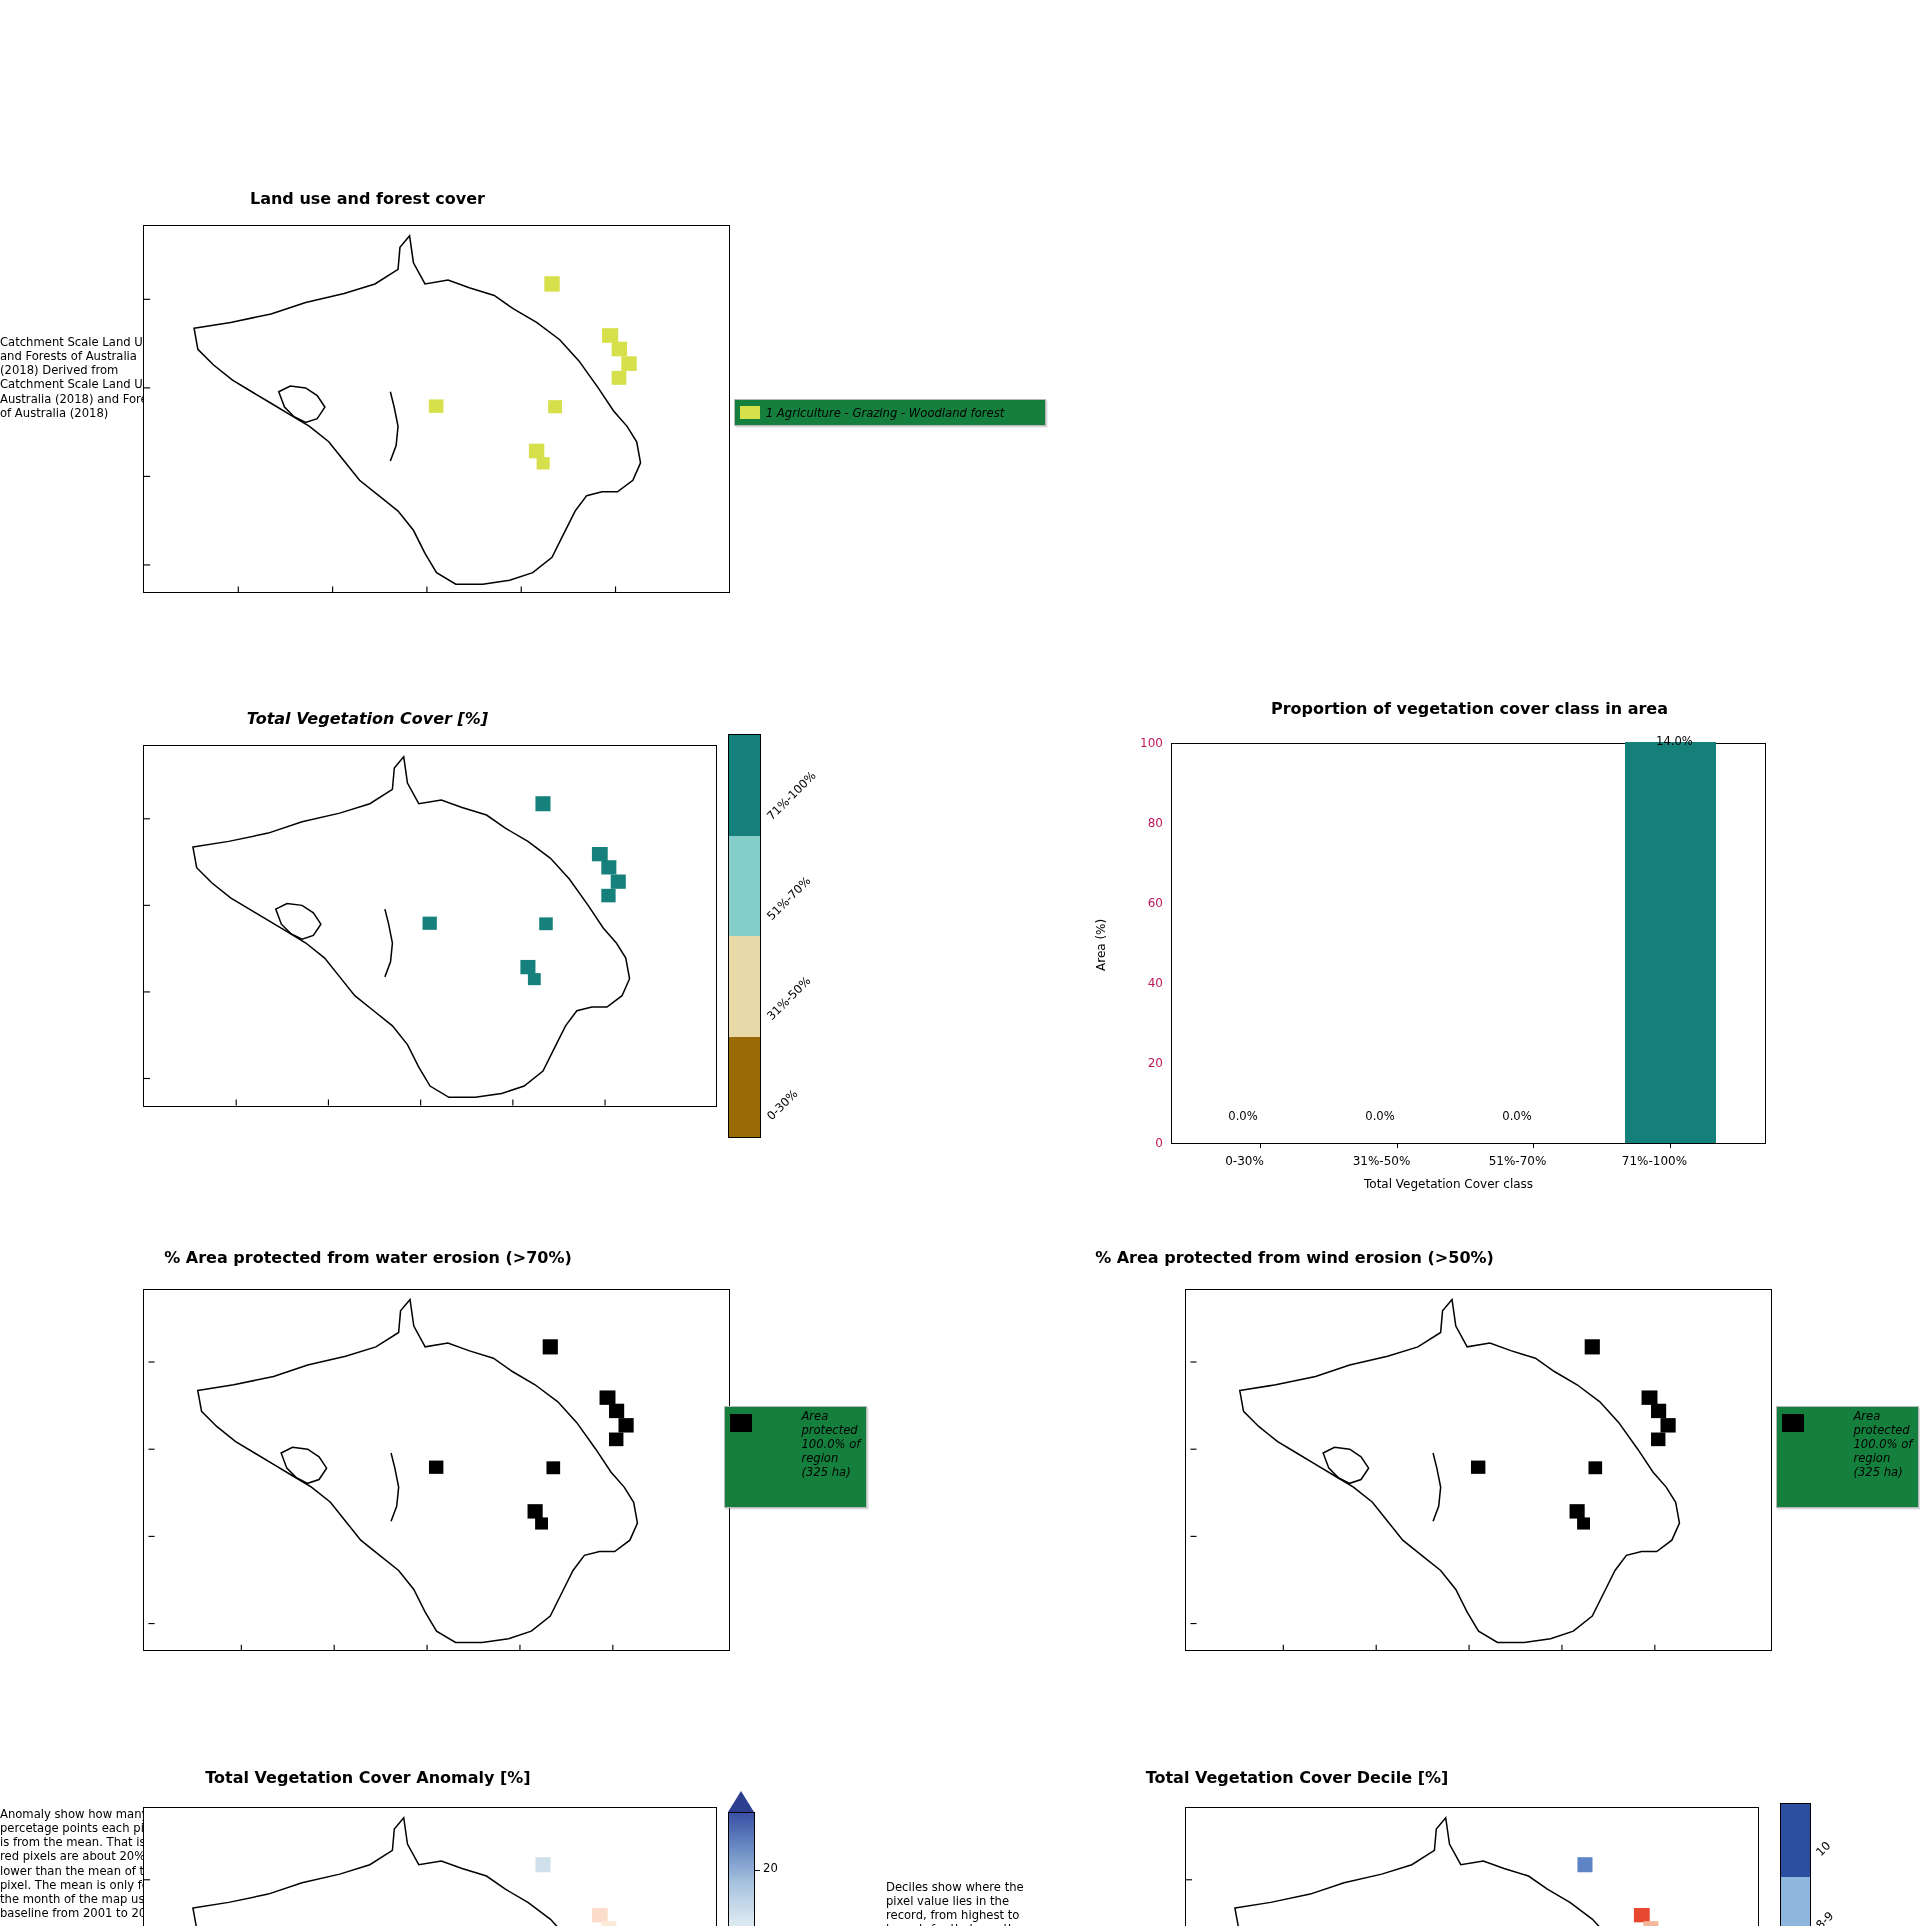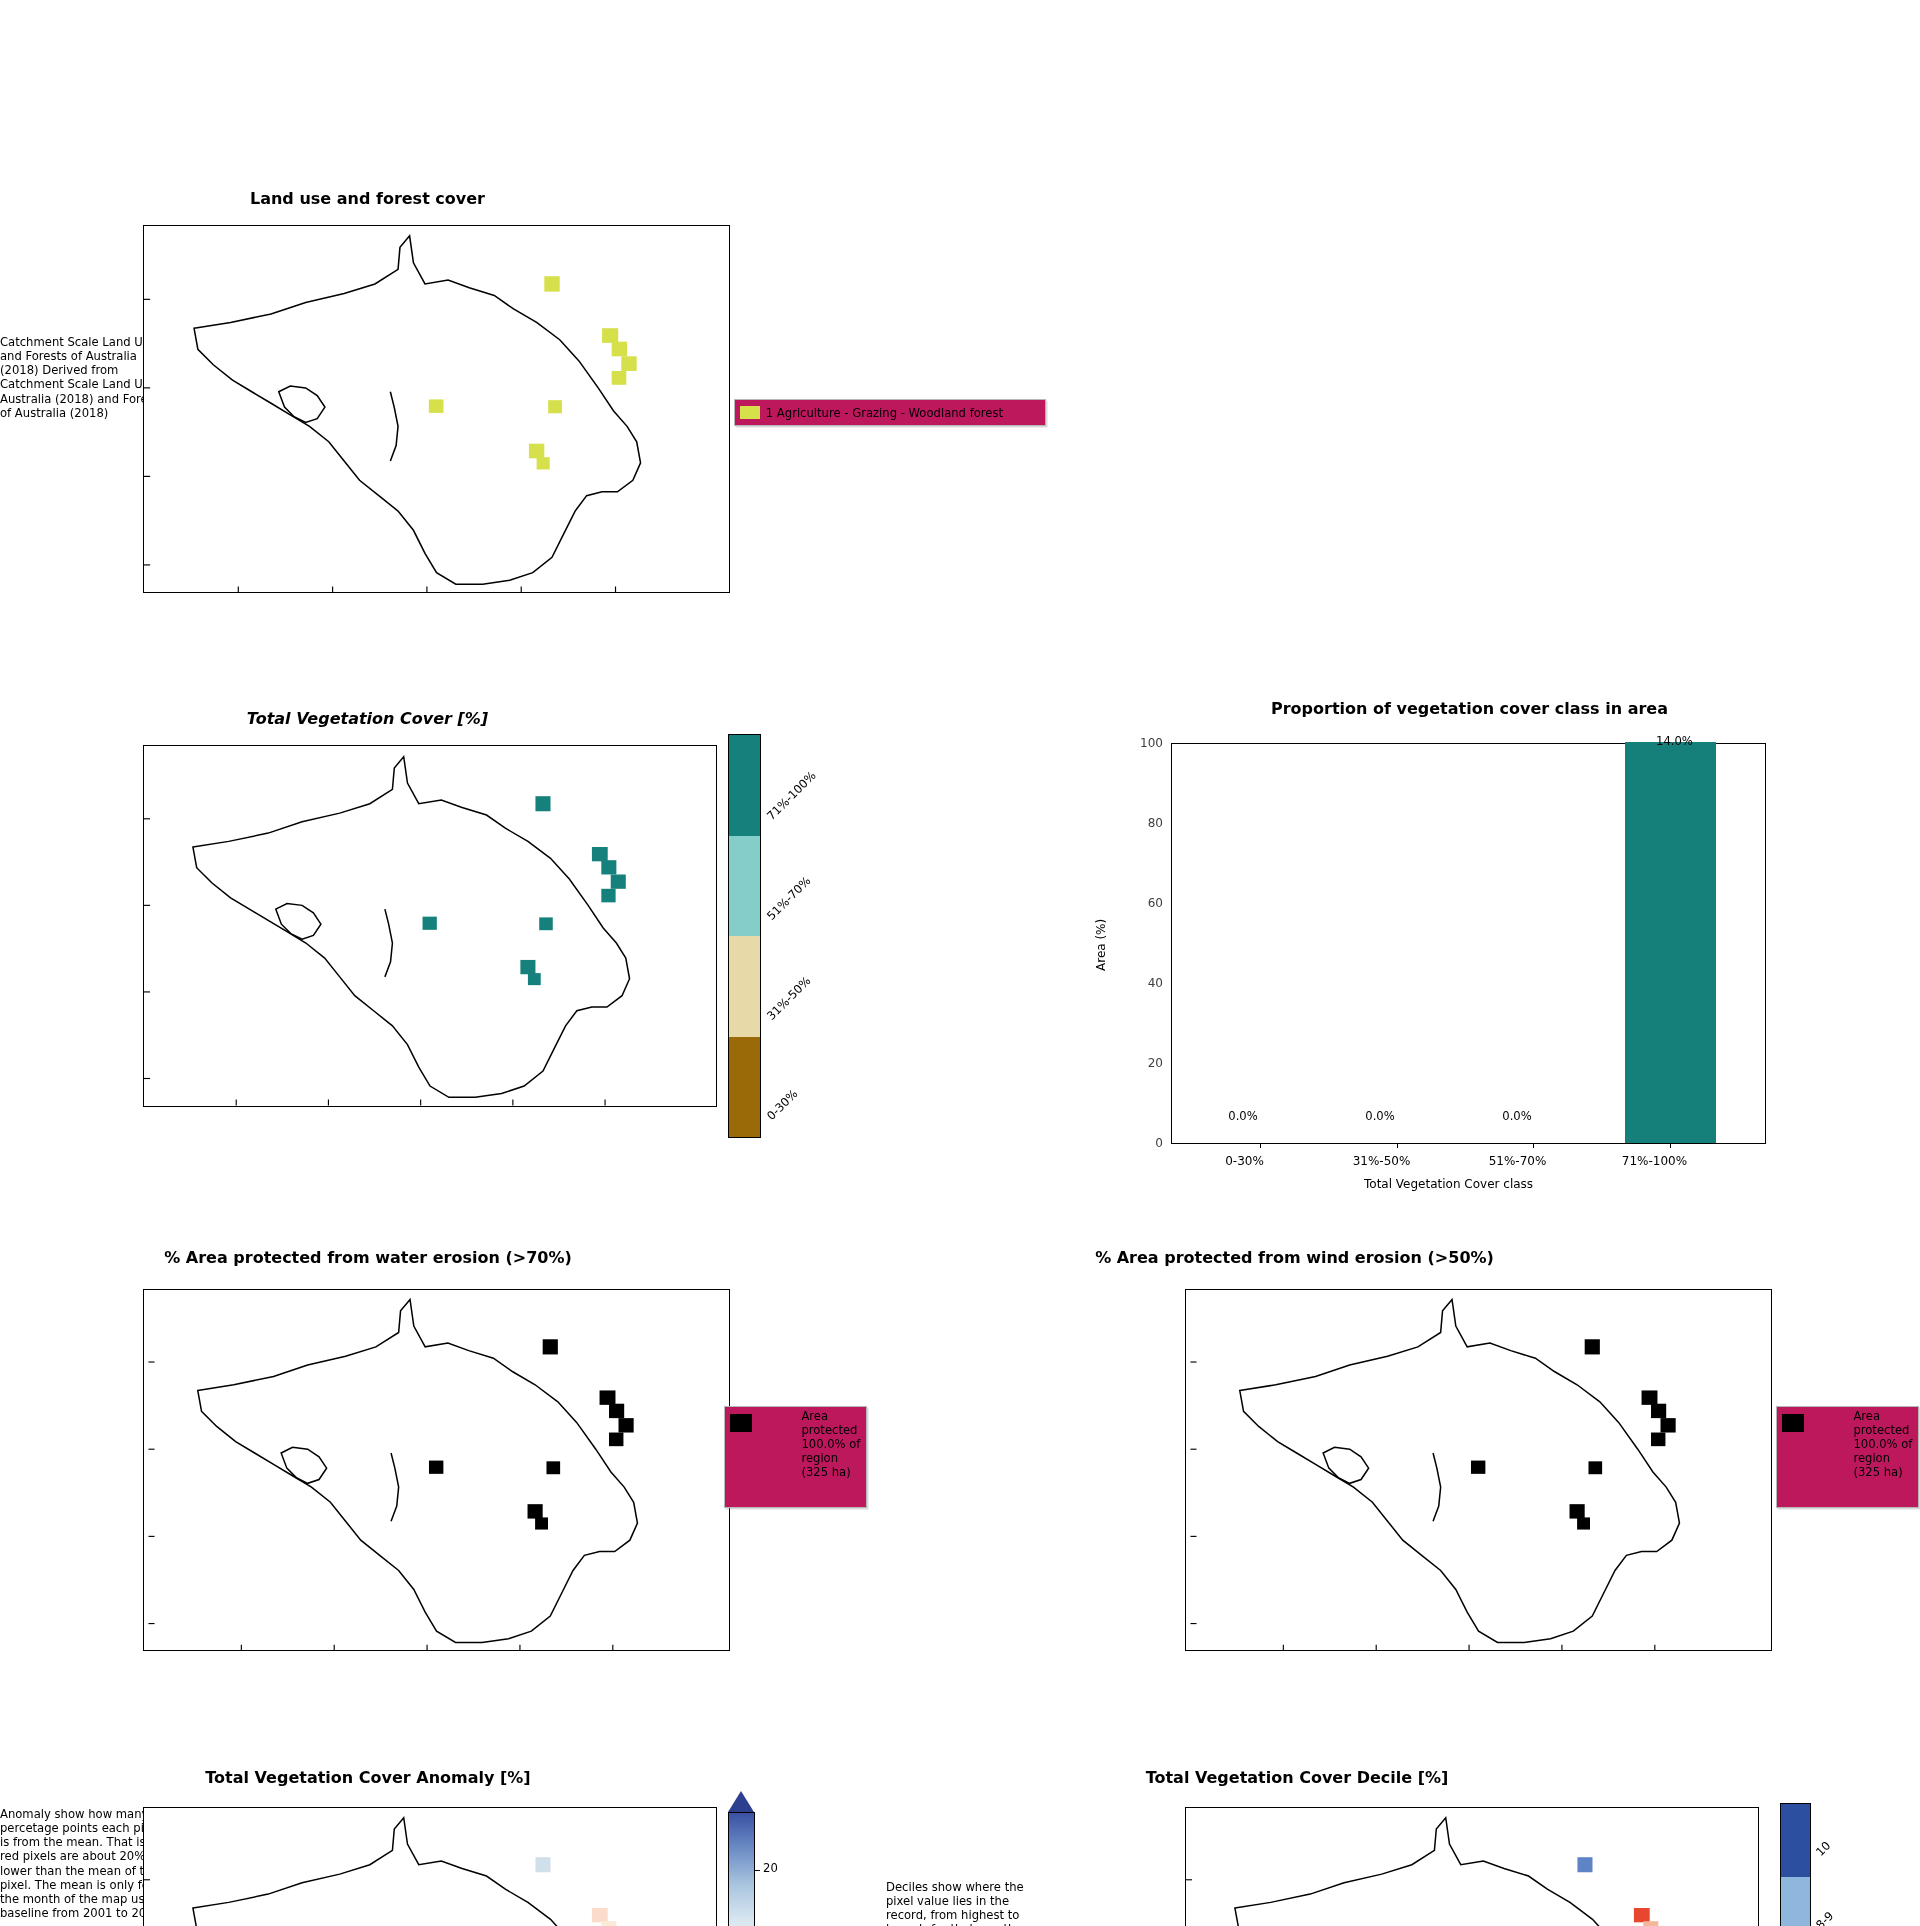--- a/index.html
+++ b/index.html
@@ -48,25 +48,26 @@
   .side-note {
     position: absolute;
     font-size: 11.6px;
     line-height: 1.22;
     color: #000000;
   }
 
   .legend-box {
     position: absolute;
     border: 0.8px solid #b7b7b7;
-    background: #be185d;
+    background: #15803d;
     box-shadow: 1.5px 1.5px 0 rgba(150,150,150,0.35);
     display: flex;
     align-items: center;
     padding: 3.1px 5.4px;
+    font-style: italic;
   }
   .legend-swatch {
     width: 20px; height: 13px;
     display: inline-block;
     margin-right: 5.4px;
     flex: 0 0 auto;
   }
   .legend-label {
     font-size: 11.6px;
     color: #000000;
@@ -119,21 +120,21 @@
   }
   .bar-label {
     position: absolute;
     font-size: 11.6px;
     color: #000000;
     white-space: nowrap;
   }
   .ytick-lab {
     position: absolute;
     font-size: 12px;
-    color: #404040;
+    color: #be185d;
     text-align: right;
     white-space: nowrap;
   }
   .xtick-lab {
     position: absolute;
     font-size: 12px;
     color: #000000;
     text-align: center;
     white-space: nowrap;
   }

